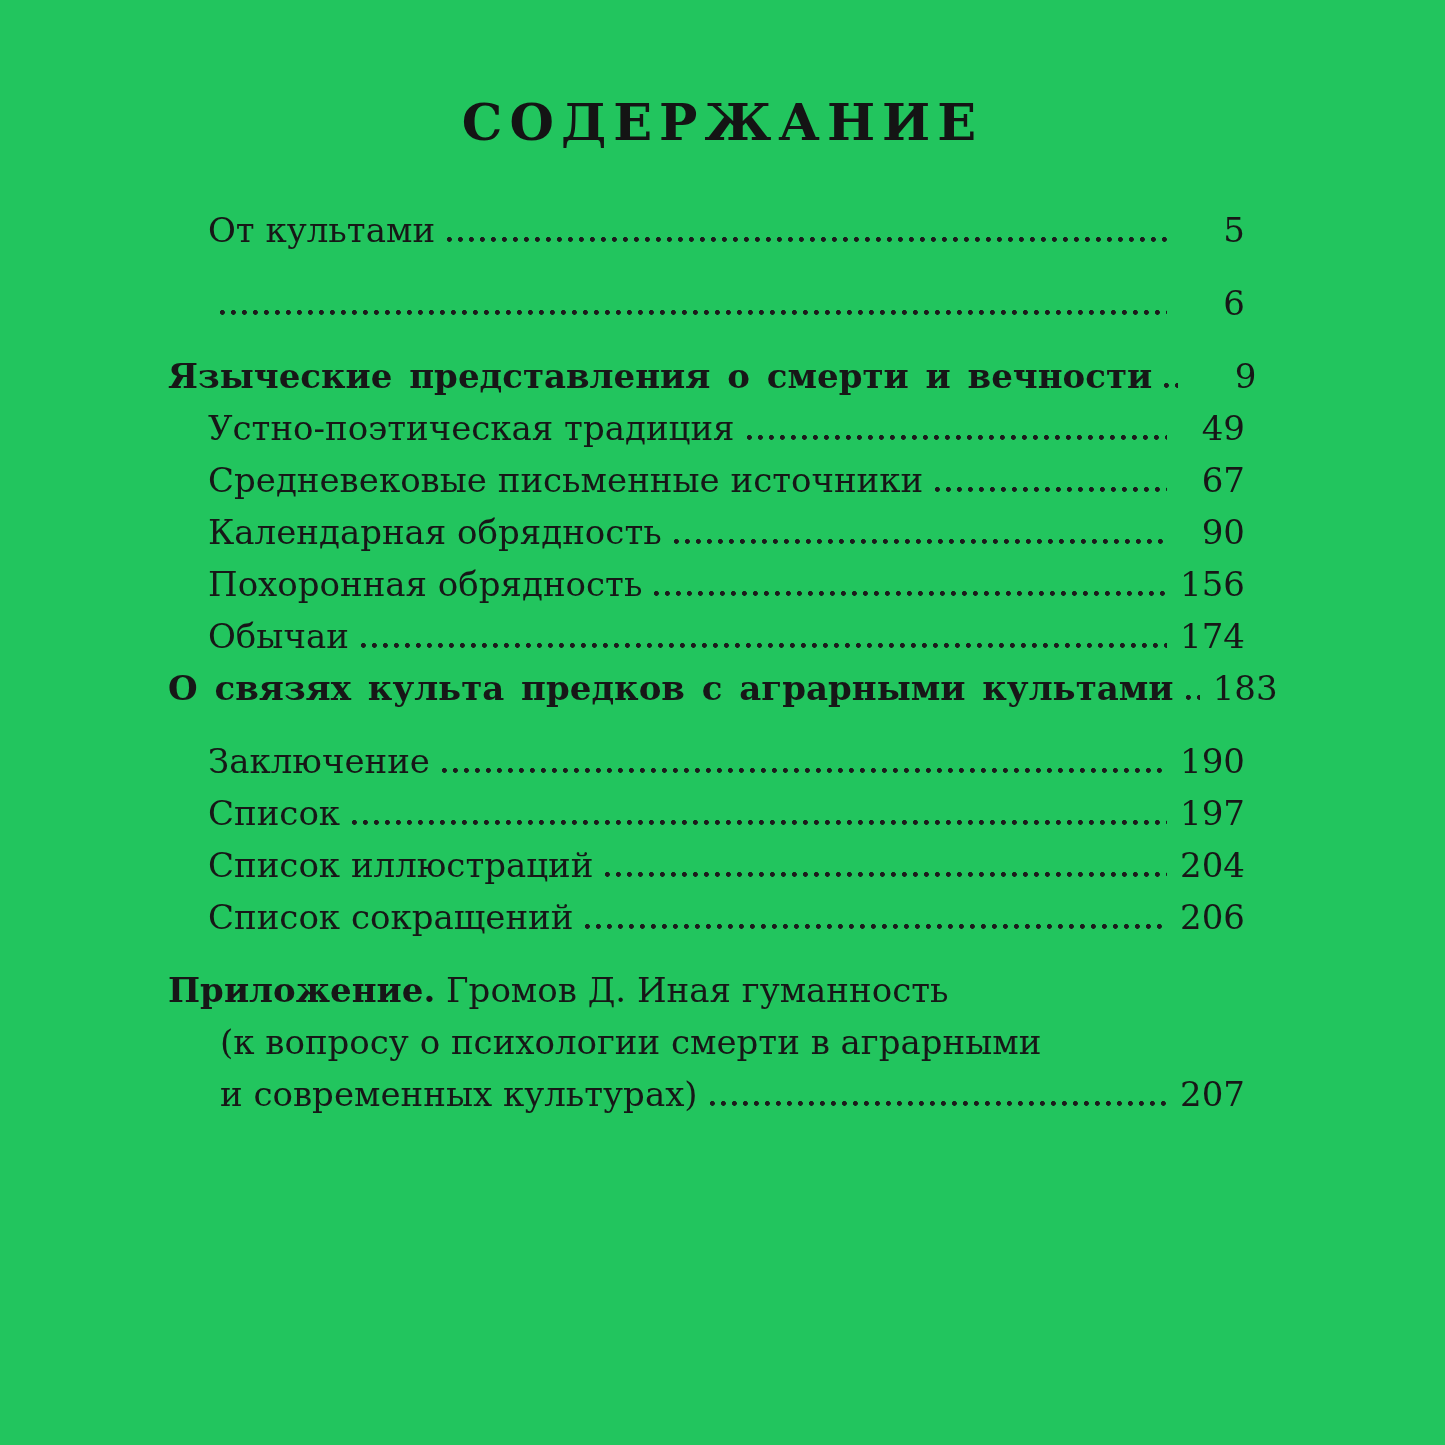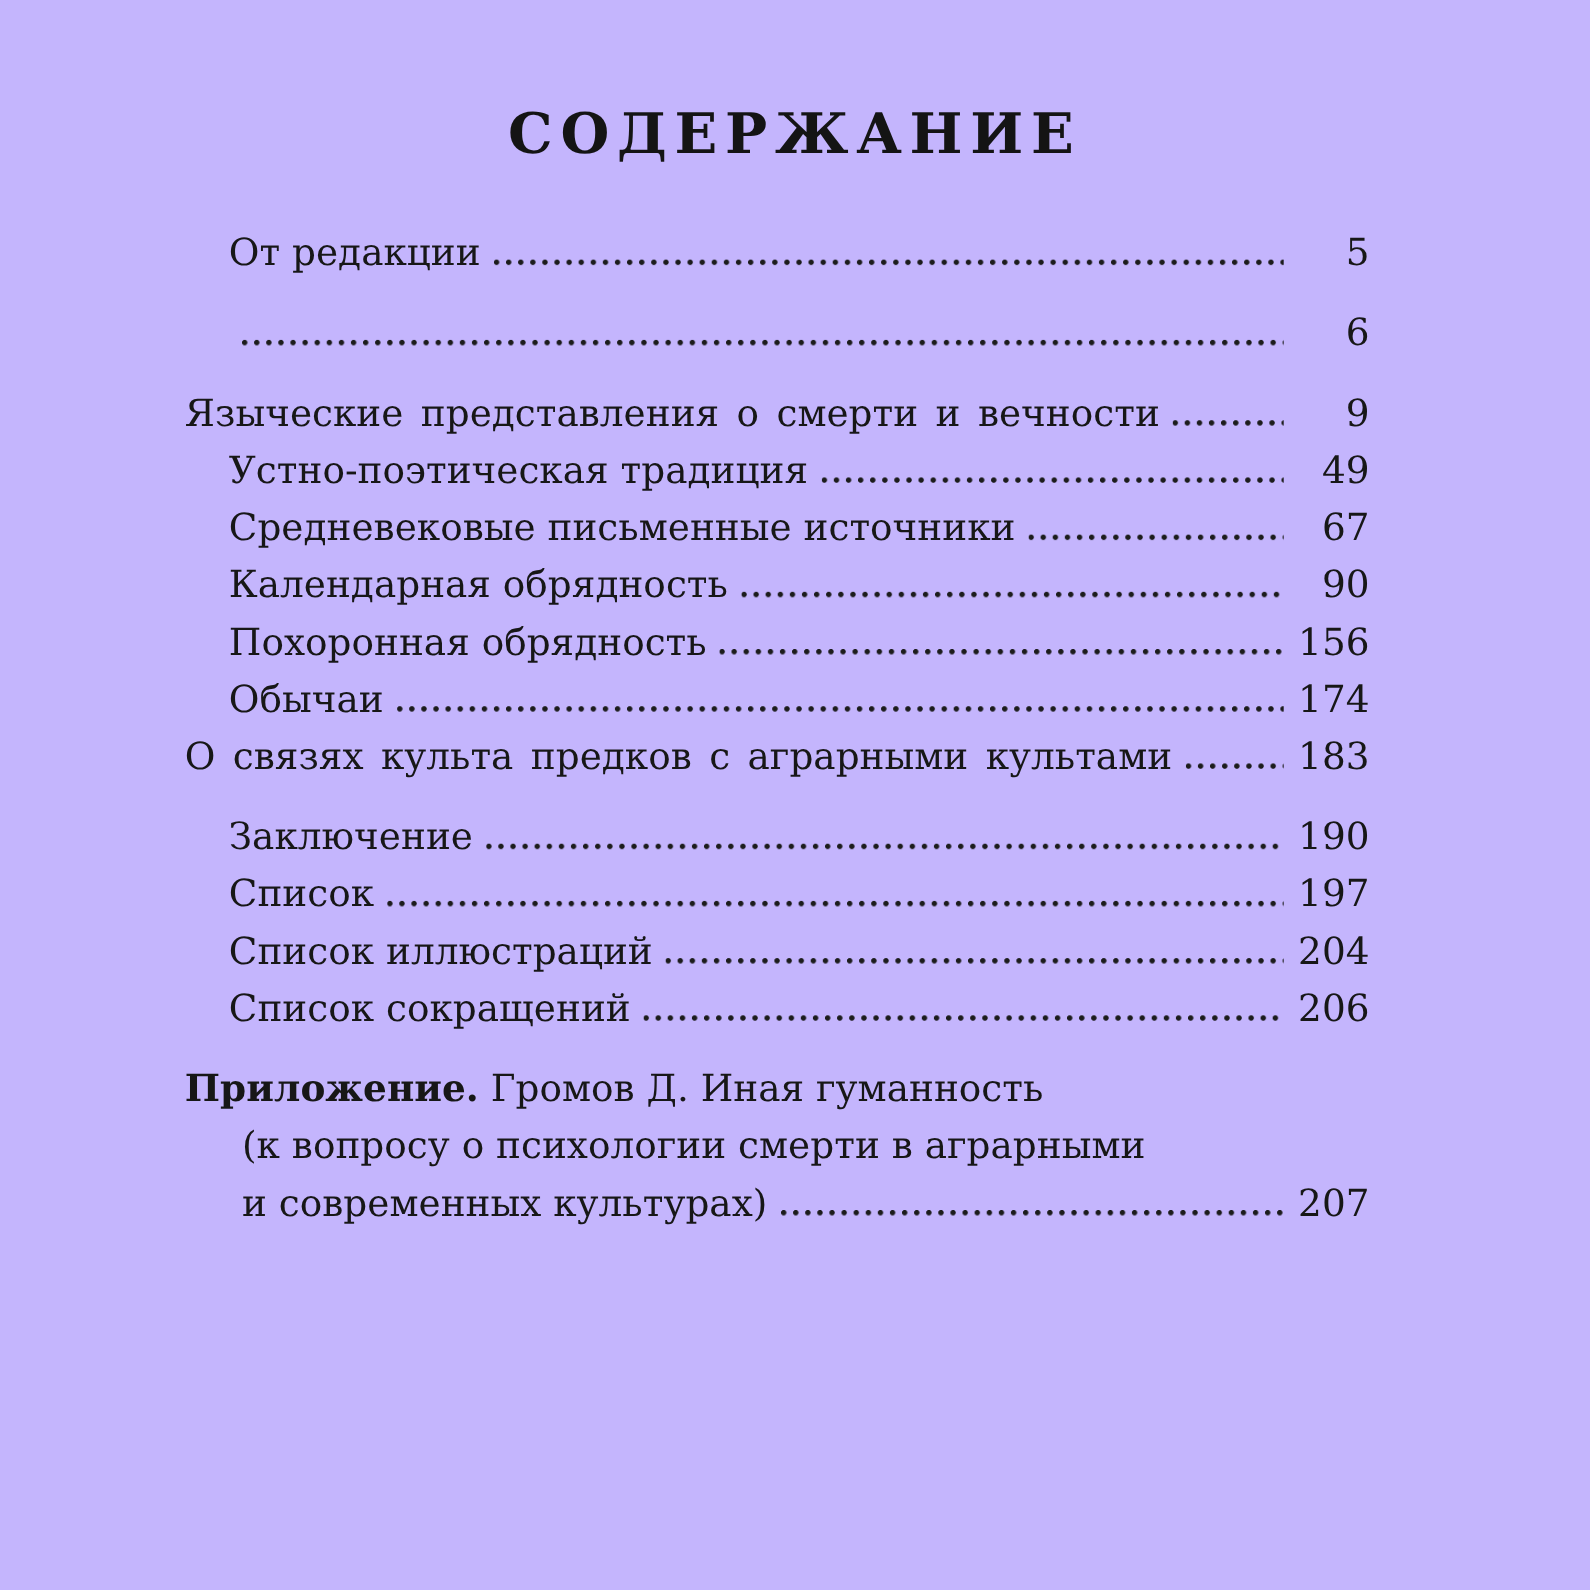--- a/index.html
+++ b/index.html
@@ -4,21 +4,21 @@
 <style>
   html, body {
     margin: 0;
     padding: 0;
     background: #ffffff;
   }
   .page {
     position: relative;
     width: 1445px;
     height: 1445px;
-    background: #c4b5fd;
+    background: #22c55e;
     font-family: "DejaVu Serif", "Liberation Serif", serif;
     color: #171717;
     overflow: hidden;
     box-sizing: border-box;
   }
   .title {
     margin: 0;
     padding-top: 92px;
     text-align: center;
     font-size: 51px;
@@ -38,21 +38,21 @@
   }
   .row {
     display: flex;
     align-items: baseline;
   }
   .entry.indent > .line,
   .entry.indent > .row { padding-left: 40px; }
   .cont { padding-left: 52px; }
   .label { white-space: nowrap; }
   .entry.bold .label {
-    font-weight: 400;
+    font-weight: 700;
     word-spacing: 5px;
   }
   .prefix { font-weight: 700; }
   .leader {
     flex: 1 1 0;
     min-width: 14px;
     height: 5px;
     margin: 0 10px 0 12px;
     background-image: radial-gradient(circle at 2.4px 2.4px, #1c1c1c 2.1px, rgba(0,0,0,0) 2.8px);
     background-size: 11px 5px;
@@ -66,21 +66,21 @@
   }
 </style>
 </head>
 <body>
 
 <div class="page">
   <h1 class="title">СОДЕРЖАНИЕ</h1>
   <div class="toc" id="toc">
       <div class="entry indent">
         <div class="row">
-          <span class="label"><span>От редакции</span></span>
+          <span class="label"><span>От культами</span></span>
           <span class="leader"></span>
           <span class="pagenum">5</span>
         </div>
       </div>
       <div class="entry gap indent">
         <div class="row">
           <span class="leader"></span>
           <span class="pagenum">6</span>
         </div>
       </div>

